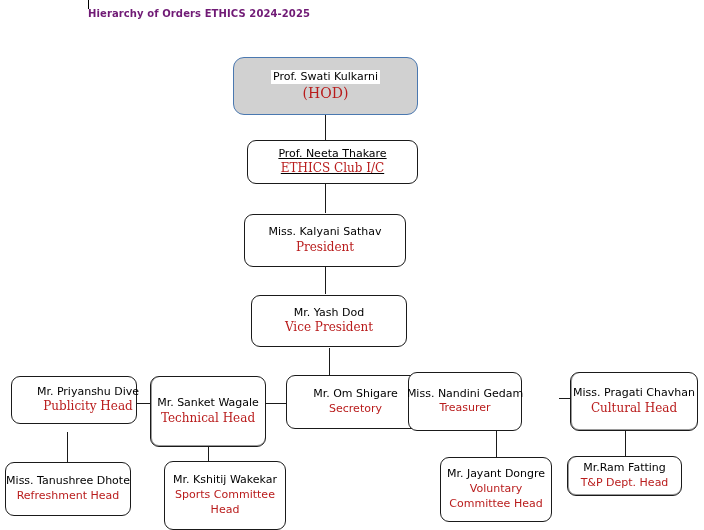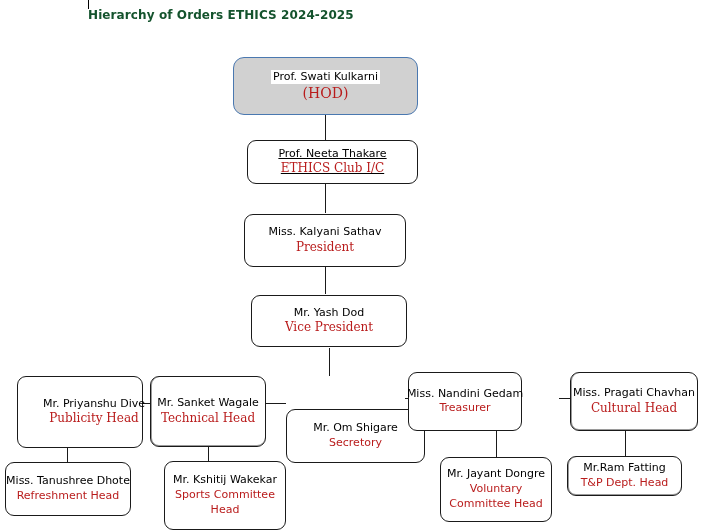--- a/index.html
+++ b/index.html
@@ -14,22 +14,22 @@
 
   .caret{
     position:absolute;left:88px;top:0px;width:1px;height:9px;background:#000;
   }
 
   .chart-title{
     position:absolute;
     left:88px; top:8px;
     font-family:"DejaVu Sans", sans-serif;
     font-weight:bold;
-    font-size:12px;
-    color:#14532d;
+    font-size:10px;
+    color:#701a75;
     letter-spacing:0.1px;
     white-space:nowrap;
   }
 
   
   .node{
     position:absolute;
     box-sizing:border-box;
     border:1px solid #1a1a1a;
     border-radius:9px;
@@ -123,31 +123,31 @@
   <div class="node" style="left:244px; top:214px; width:162px; height:53px;">
     <div class="l1">Miss. Kalyani Sathav</div>
     <div class="l2">President</div>
   </div>
 
   <div class="node" style="left:251px; top:295px; width:156px; height:52px;">
     <div class="l1">Mr. Yash Dod</div>
     <div class="l2">Vice President</div>
   </div>
 
-  <div class="node" style="left:17px; top:376px; width:126px; height:72px;padding-left:32px;">
+  <div class="node" style="left:11px; top:376px; width:126px; height:48px;padding-left:32px;">
     <div class="l1">Mr. Priyanshu Dive</div>
     <div class="l2">Publicity Head</div>
   </div>
 
   <div class="node shadow" style="left:150px; top:376px; width:116px; height:71px;">
     <div class="l1">Mr. Sanket Wagale</div>
     <div class="l2">Technical Head</div>
   </div>
 
-  <div class="node sans2" style="left:286px; top:375px; width:139px; height:54px;margin-top:34px;">
+  <div class="node sans2" style="left:286px; top:375px; width:139px; height:54px;">
     <div class="l1">Mr. Om Shigare</div>
     <div class="l2">Secretory</div>
   </div>
 
   <div class="node sans2" style="left:408px; top:372px; width:114px; height:59px;">
     <div class="l1">Miss. Nandini Gedam</div>
     <div class="l2">Treasurer</div>
   </div>
 
   <div class="node shadow" style="left:570px; top:372px; width:128px; height:59px;">

